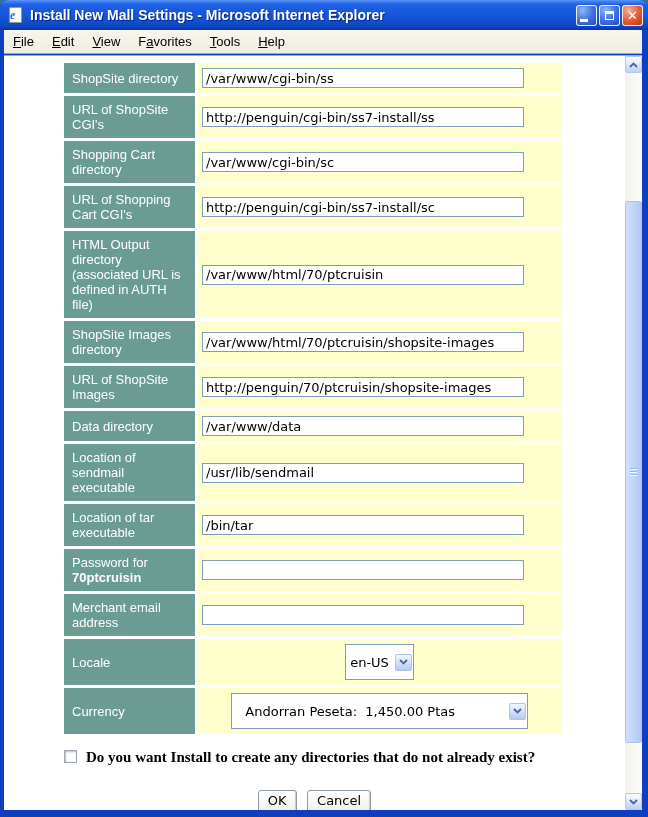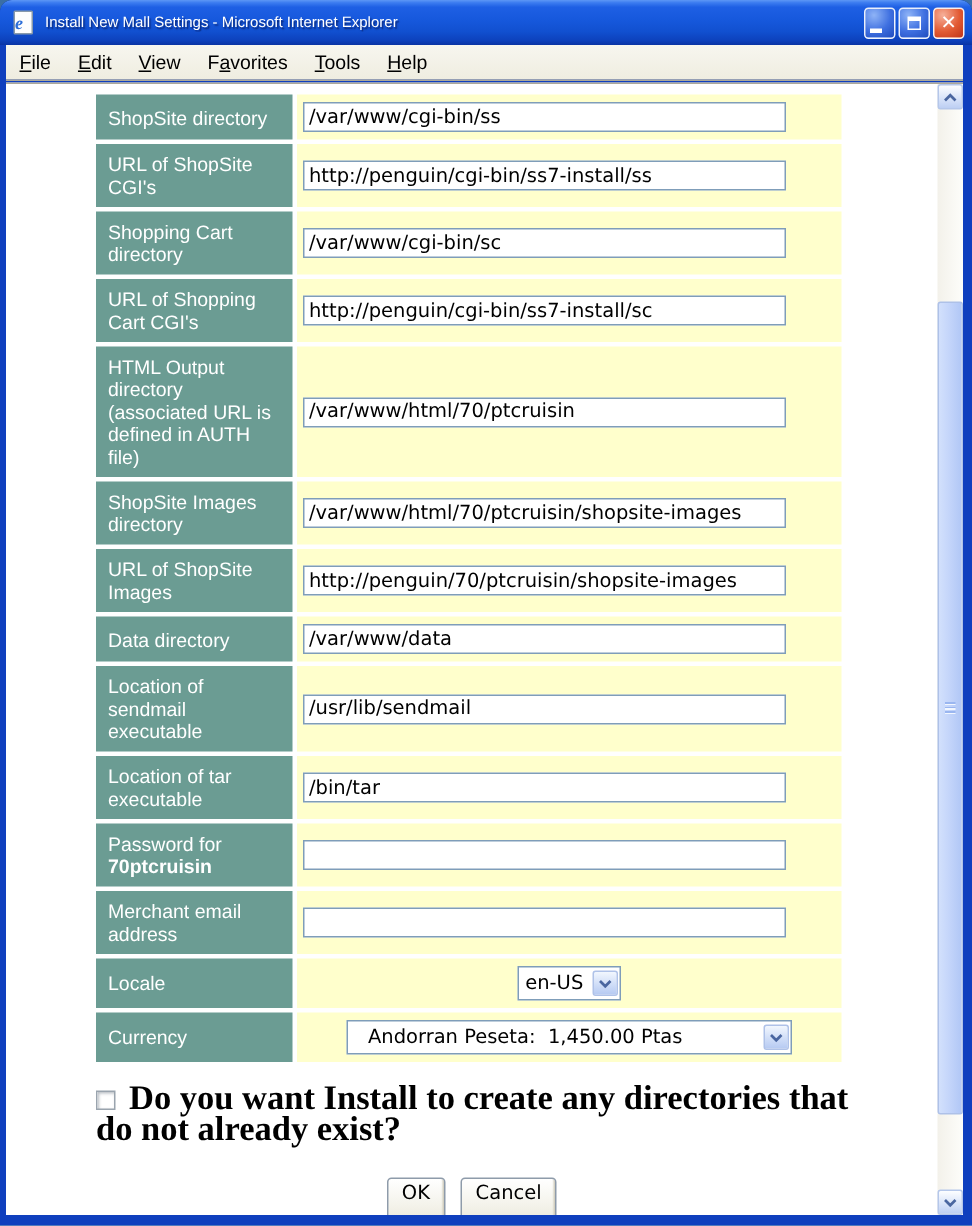--- a/index.html
+++ b/index.html
@@ -14,21 +14,21 @@
   
   .titlebar{
     height:30px;border-radius:8px 8px 0 0;
     background:linear-gradient(180deg,#5E97F5 0%,#3C7CF0 6%,#1E5FE4 16%,#1658DC 45%,#1150D0 70%,#0D41BC 90%,#0A34A4 100%);
     display:flex;align-items:center;padding:0 5px 0 7px;
   }
   .title-icon{width:17px;height:17px;position:relative;flex:0 0 auto;}
   .title-icon .page{position:absolute;left:2px;top:0;width:13px;height:16px;background:#FDFDFD;border:1px solid #8899AA;border-radius:1px;}
   .title-icon .e{position:absolute;left:3px;top:1px;font:bold italic 12px "Liberation Serif",serif;color:#2E6FD8;}
   .title-text{
-    color:#FFF;font-weight:normal;font-size:10px;margin-left:6px;
+    color:#FFF;font-weight:bold;font-size:14px;margin-left:6px;
     text-shadow:1px 1px 1px rgba(0,10,60,.6);
     white-space:nowrap;overflow:hidden;flex:1;
   }
   .win-btns{display:flex;gap:2px;flex:0 0 auto;}
   .wbtn{width:21px;height:21px;border-radius:3px;border:1px solid rgba(255,255,255,.9);
     display:flex;align-items:center;justify-content:center;color:#FFF;cursor:default;}
   .wbtn.blue{background:radial-gradient(circle at 30% 22%,#8FB4F7 0%,#3E6FE0 55%,#1F4CBE 100%);}
   .wbtn.red{background:radial-gradient(circle at 30% 22%,#F6B09A 0%,#E25A33 55%,#BE3418 100%);}
   .glyph-min{width:8px;height:3px;background:#FFF;margin-top:10px;margin-right:6px;}
   .glyph-max{width:9px;height:9px;border:1px solid #FFF;border-top-width:3px;background:transparent;}
@@ -60,34 +60,34 @@
   }
   td.lbl b{font-weight:bold;}
   td.val{width:363px;background:var(--value-bg,#FFFFCC);padding:5px 4px;vertical-align:middle;}
   td.val.center{text-align:center;}
   input.txt{
     width:322px;height:20px;border:1px solid var(--input-border,#7F9DB9);
     font:13px "DejaVu Sans","Liberation Sans",sans-serif;padding:1px 3px;background:#FFF;color:#000;
   }
   
   .xp-select{
-    display:inline-flex;align-items:center;height:23px;background:#FFF;
+    display:inline-flex;align-items:center;height:36px;background:#FFF;
     border:1px solid var(--input-border,#7F9DB9);vertical-align:middle;
   }
   .xp-select .sel-text{font:13px "DejaVu Sans","Liberation Sans",sans-serif;padding:0 5px 0 4px;white-space:pre;}
   .xp-select .sel-btn{
     width:17px;height:17px;margin:1px;border:1px solid #AFC2E8;border-radius:2px;
     background:linear-gradient(180deg,#F2F7FE 0%,#D3E0F8 50%,#B6CAF2 100%);
     display:flex;align-items:center;justify-content:center;flex:0 0 auto;
   }
   .xp-select.wide{width:297px;justify-content:flex-end;gap:48px;}
   
   .confirm{
     margin:10px 0 0 60px;width:516px;
-    font-family:"Liberation Serif",serif;font-weight:bold;font-size:23px;line-height:21px;color:#000;
+    font-family:"Liberation Serif",serif;font-weight:bold;font-size:15px;line-height:21px;color:#000;
   }
   .checkbox{
     display:inline-block;width:13px;height:13px;background:#FFF;
     border:1px solid #9AA4AE;box-shadow:inset 1px 1px 2px rgba(100,110,125,.45);
     vertical-align:-1px;margin-right:9px;
   }
   
   .btnrow{margin-top:22px;text-align:center;}
   .xp-btn{
     display:inline-block;padding:2px 9px 21px;margin:0 3px;

